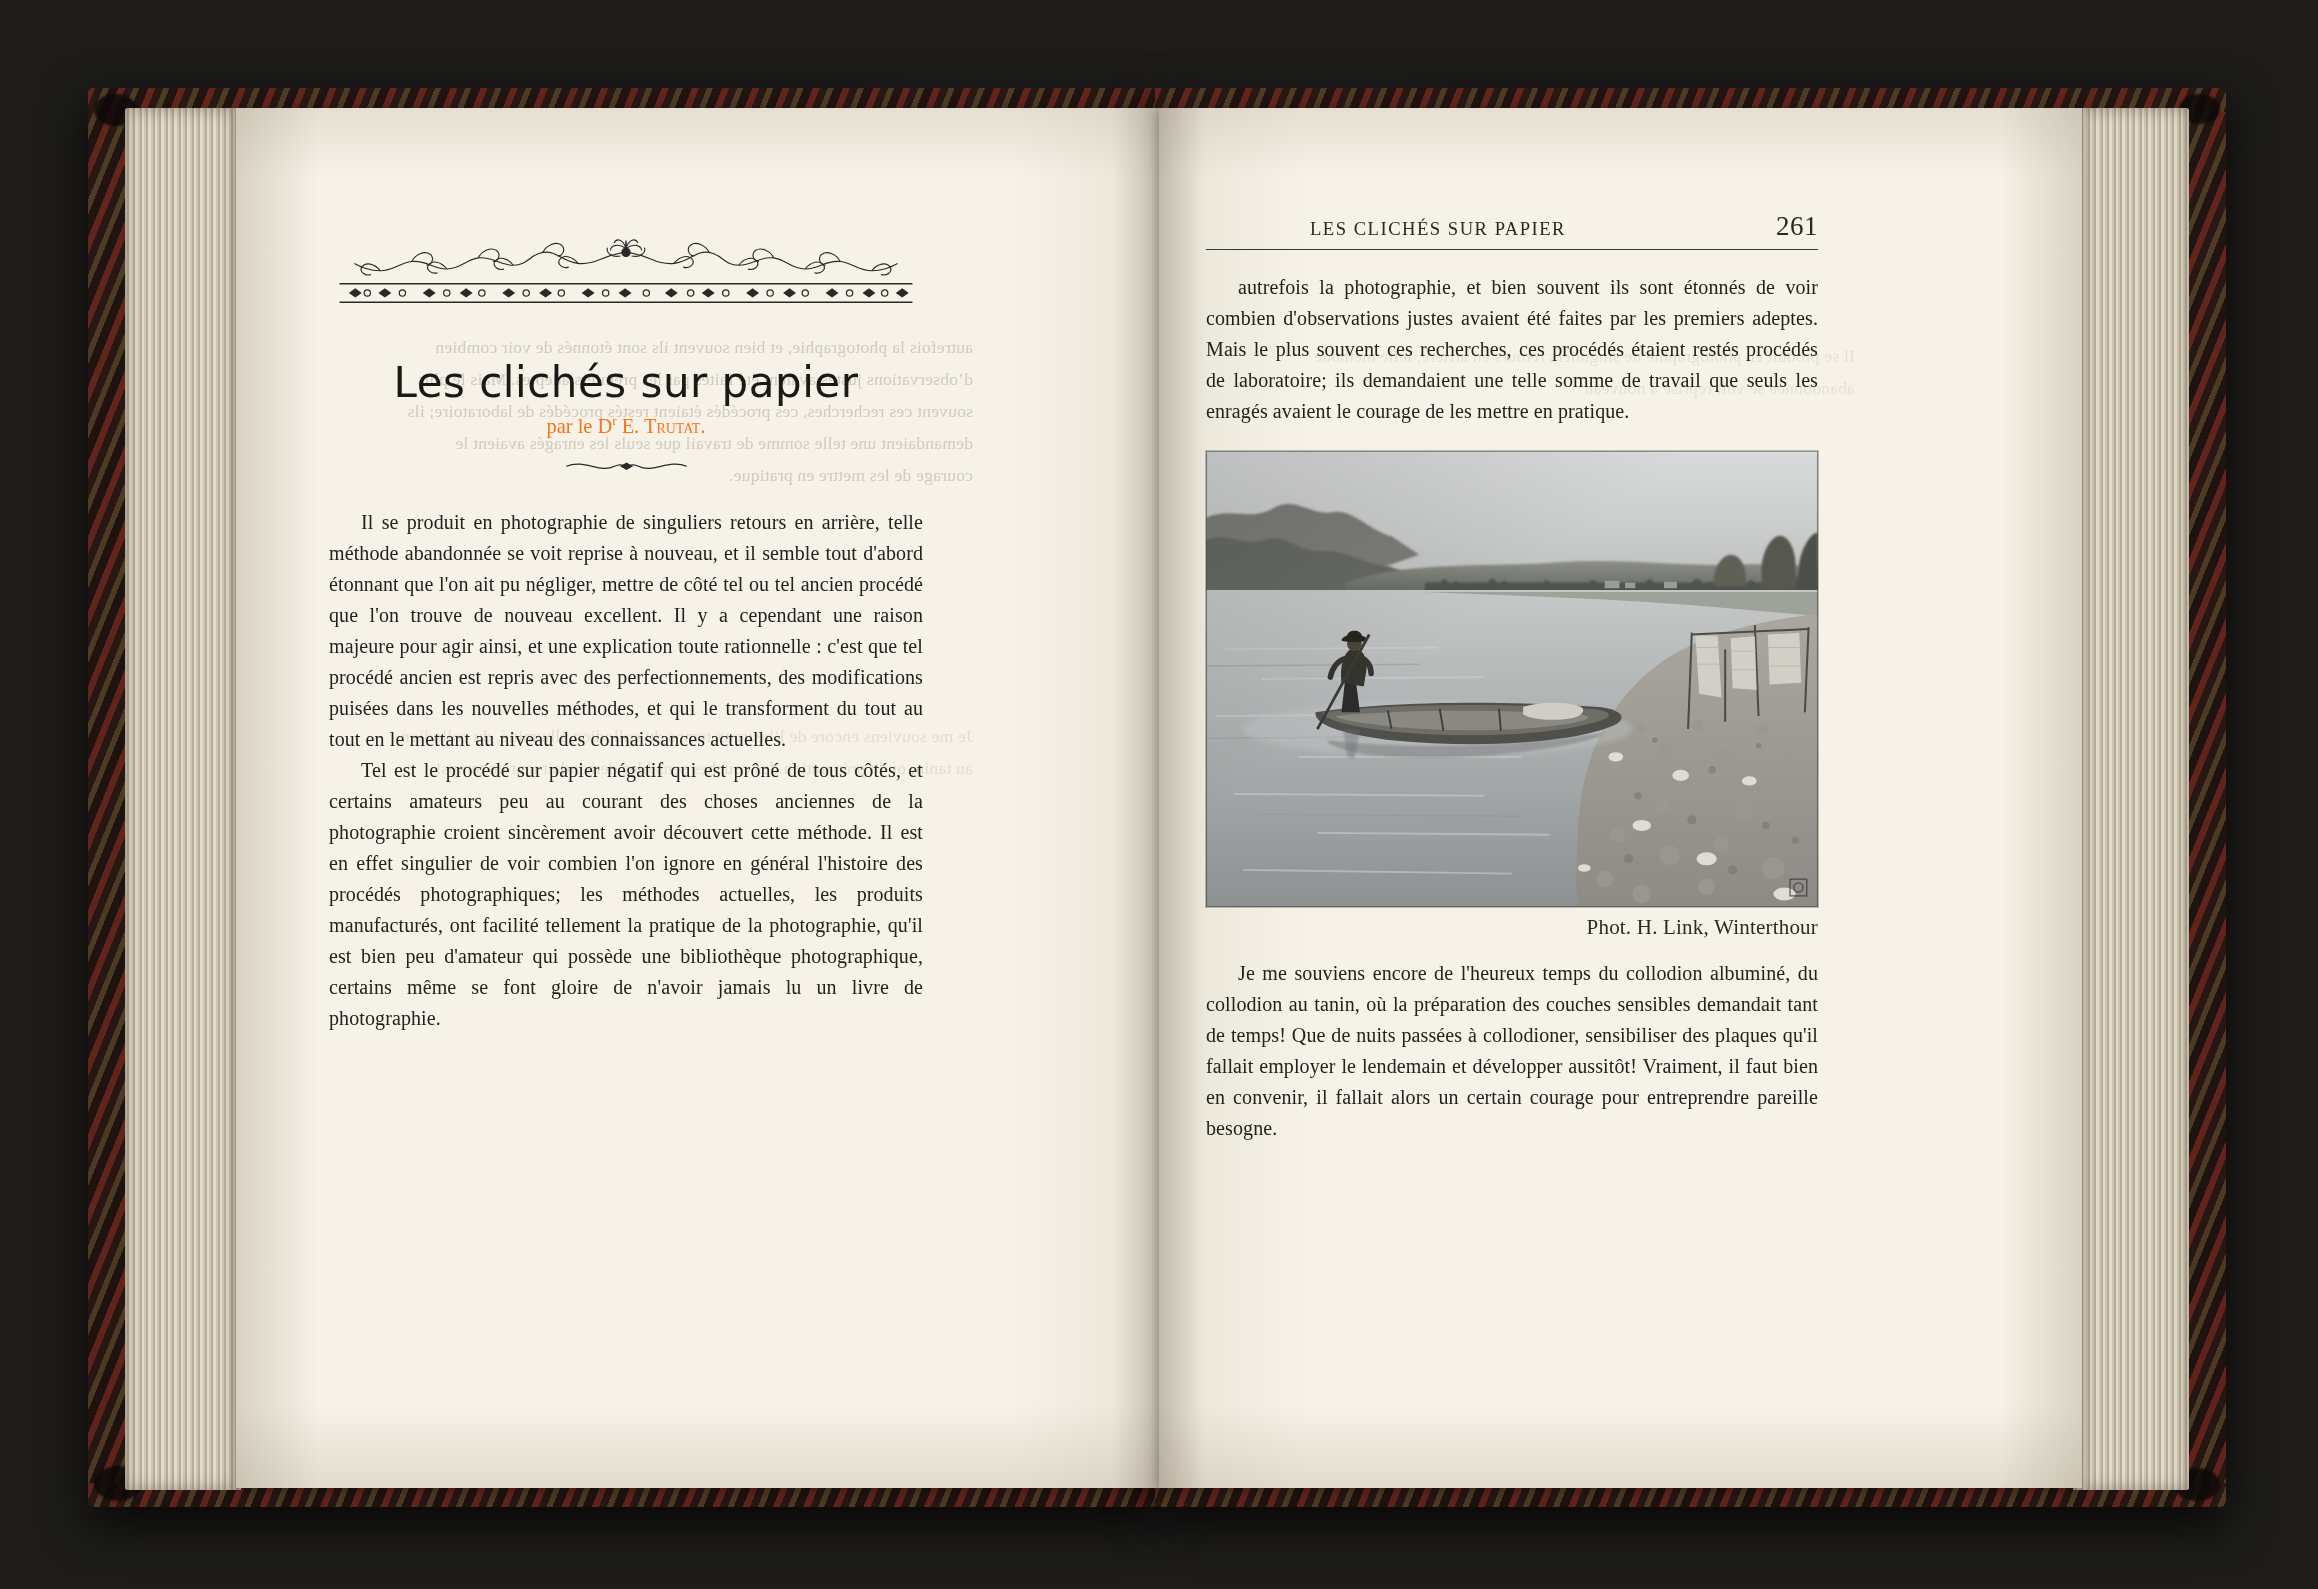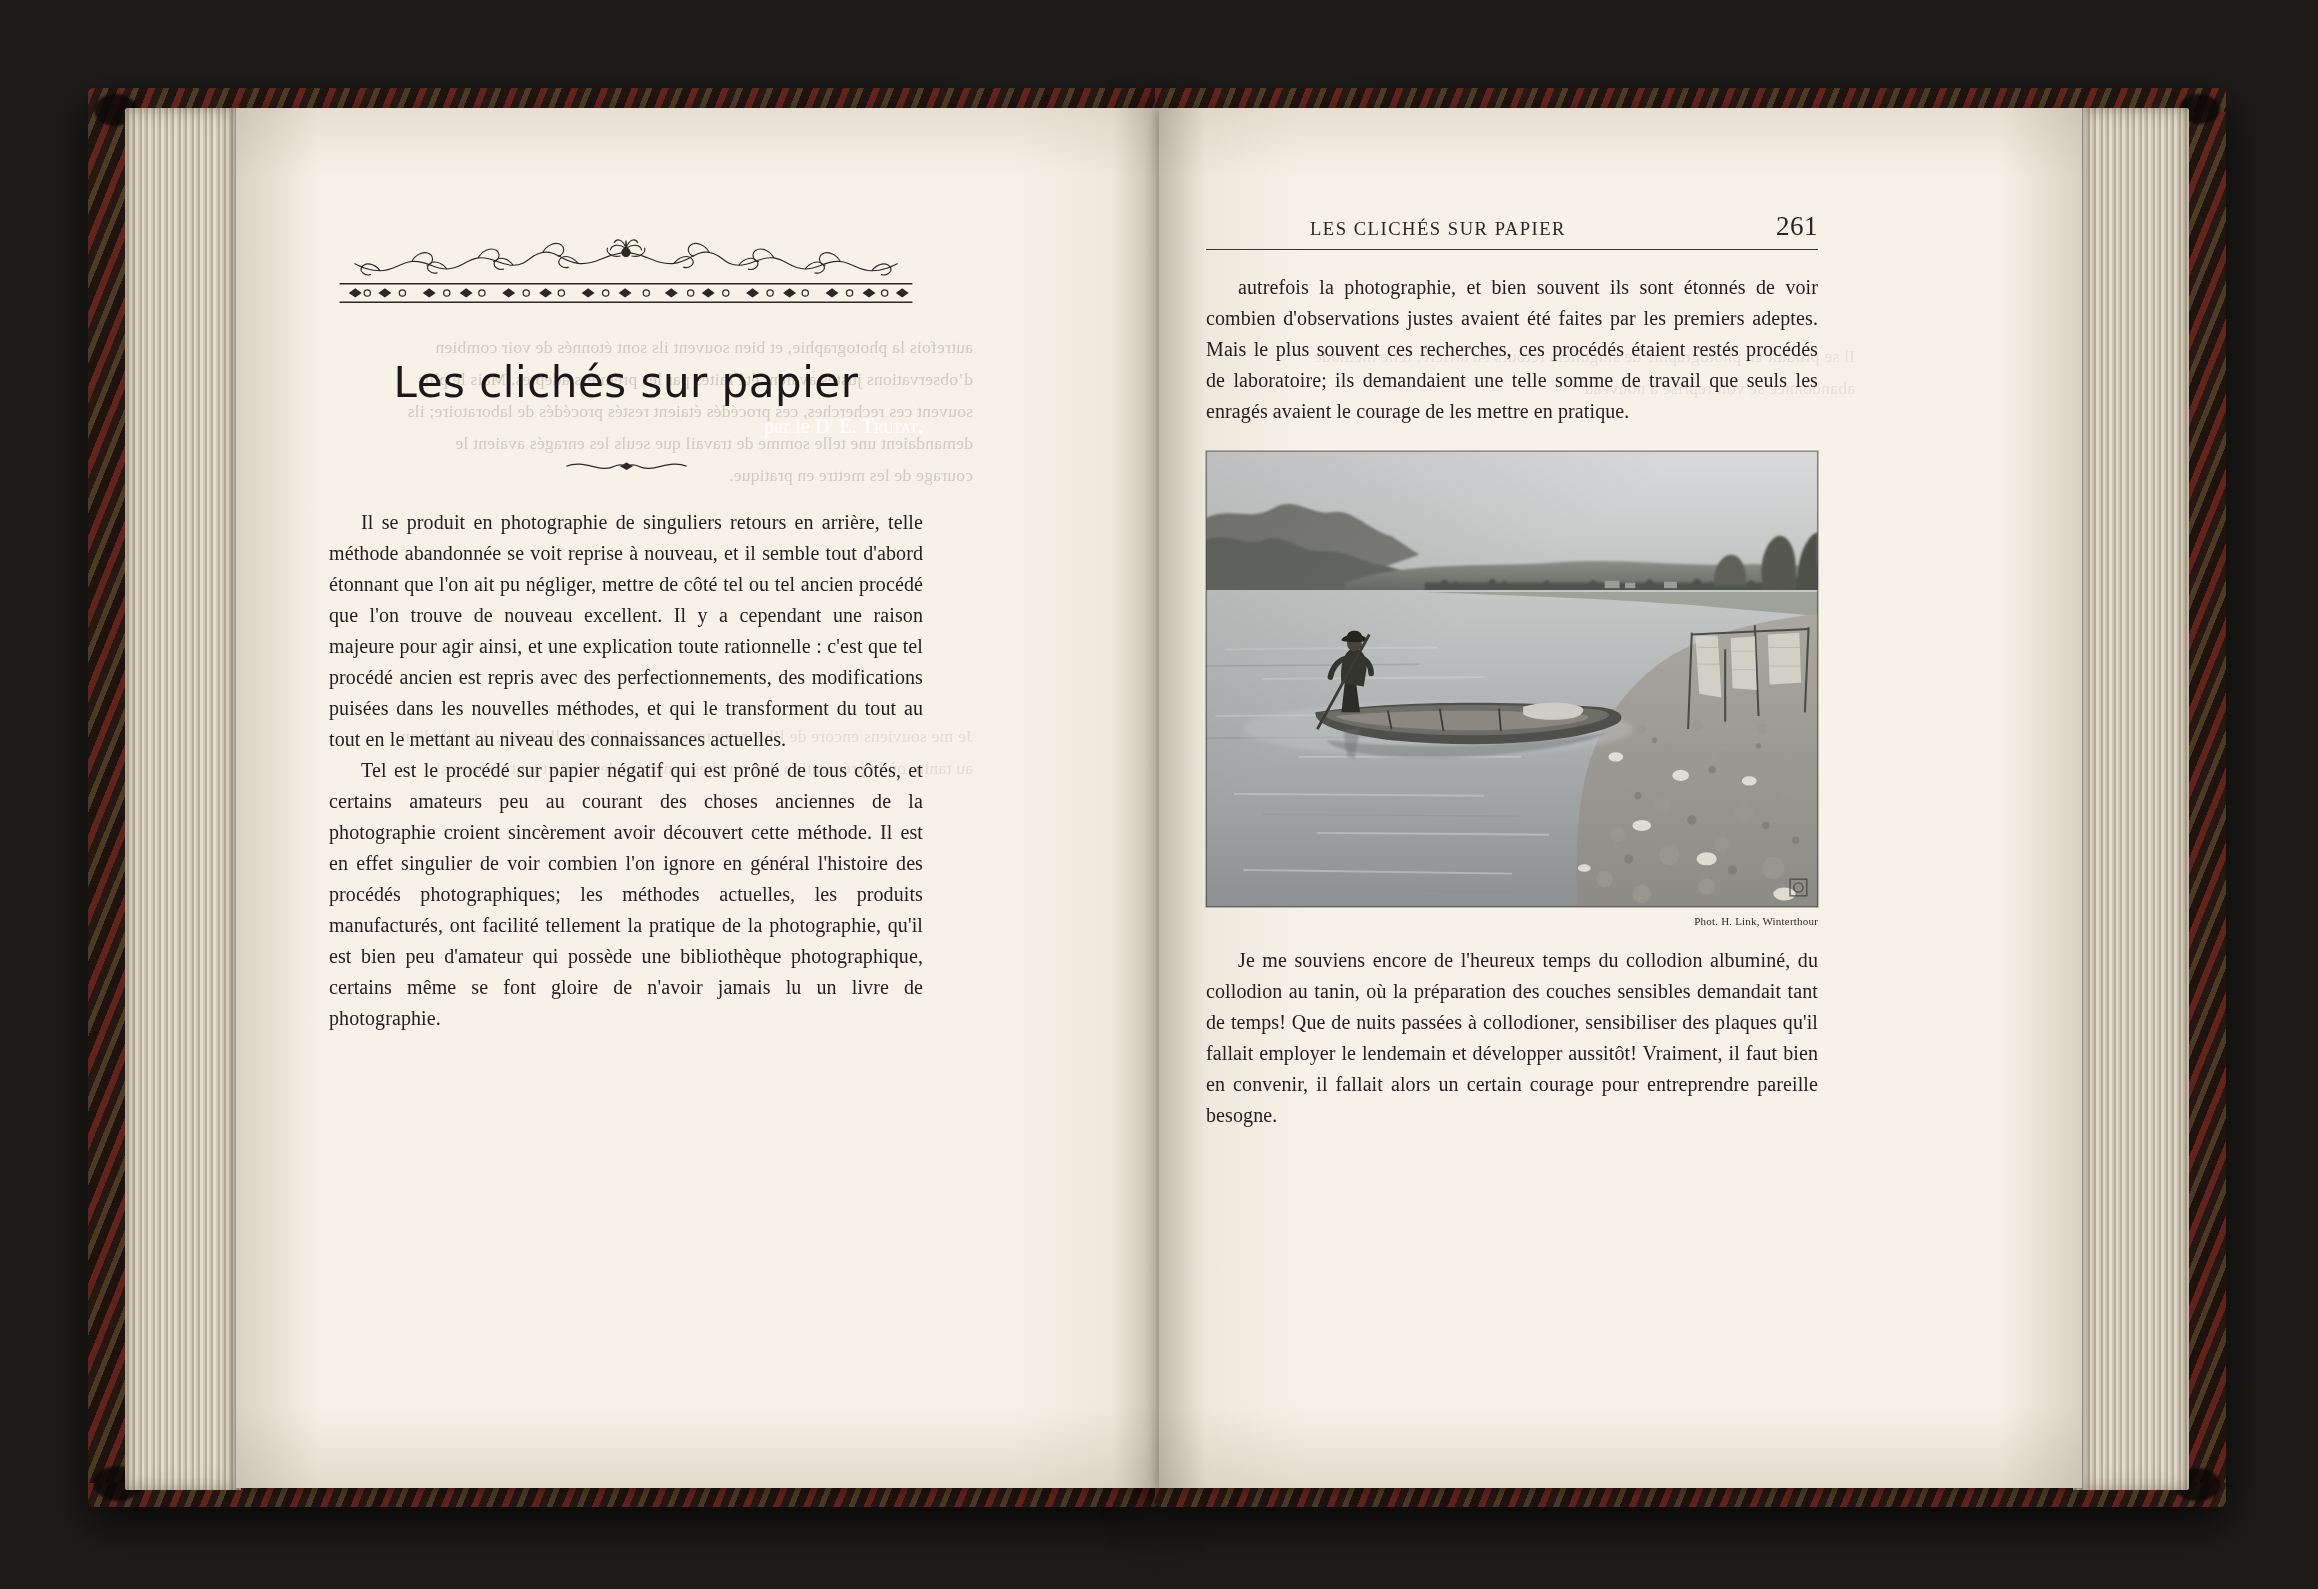--- a/index.html
+++ b/index.html
@@ -148,23 +148,23 @@
   .article-title {
     font-family: "DejaVu Sans", sans-serif;
     font-size: 42px;
     font-weight: 400;
     letter-spacing: 0.5px;
     color: #1a1918;
     text-align: center;
     margin: 28px 0 5.6px 0;
   }
   .article-byline {
-    text-align: right;
+    text-align: center;
     font-size: 20.4px;
-    color: #ffffff;
+    color: #f97316;
     margin-bottom: 19px;
   }
   .article-byline .sup { font-size: 13px; vertical-align: super; }
   .article-byline .sc { font-variant: small-caps; }
 
   .rule-swirl { display:block; margin: 3.7px auto 32px auto; }
 
   
   #right-content { left: 1206px; top: 211px; width: 612px; }
 
@@ -197,21 +197,21 @@
     height: 456px;
     position: relative;
     overflow: hidden;
     background: #8e9294;
     box-shadow: 0 0 0 0.9px rgba(60,60,60,0.35);
   }
   .photo-frame svg { display: block; }
   .photo-caption {
     margin-top: 8.3px;
     text-align: right;
-    font-size: 11px;
+    font-size: 21px;
     color: #2c2a28;
     letter-spacing: 0.2px;
   }
   .fig-text-gap { height: 18.6px; }
 
   
   .wear {
     position: absolute;
     background: #0c0908;
     border-radius: 50%;

